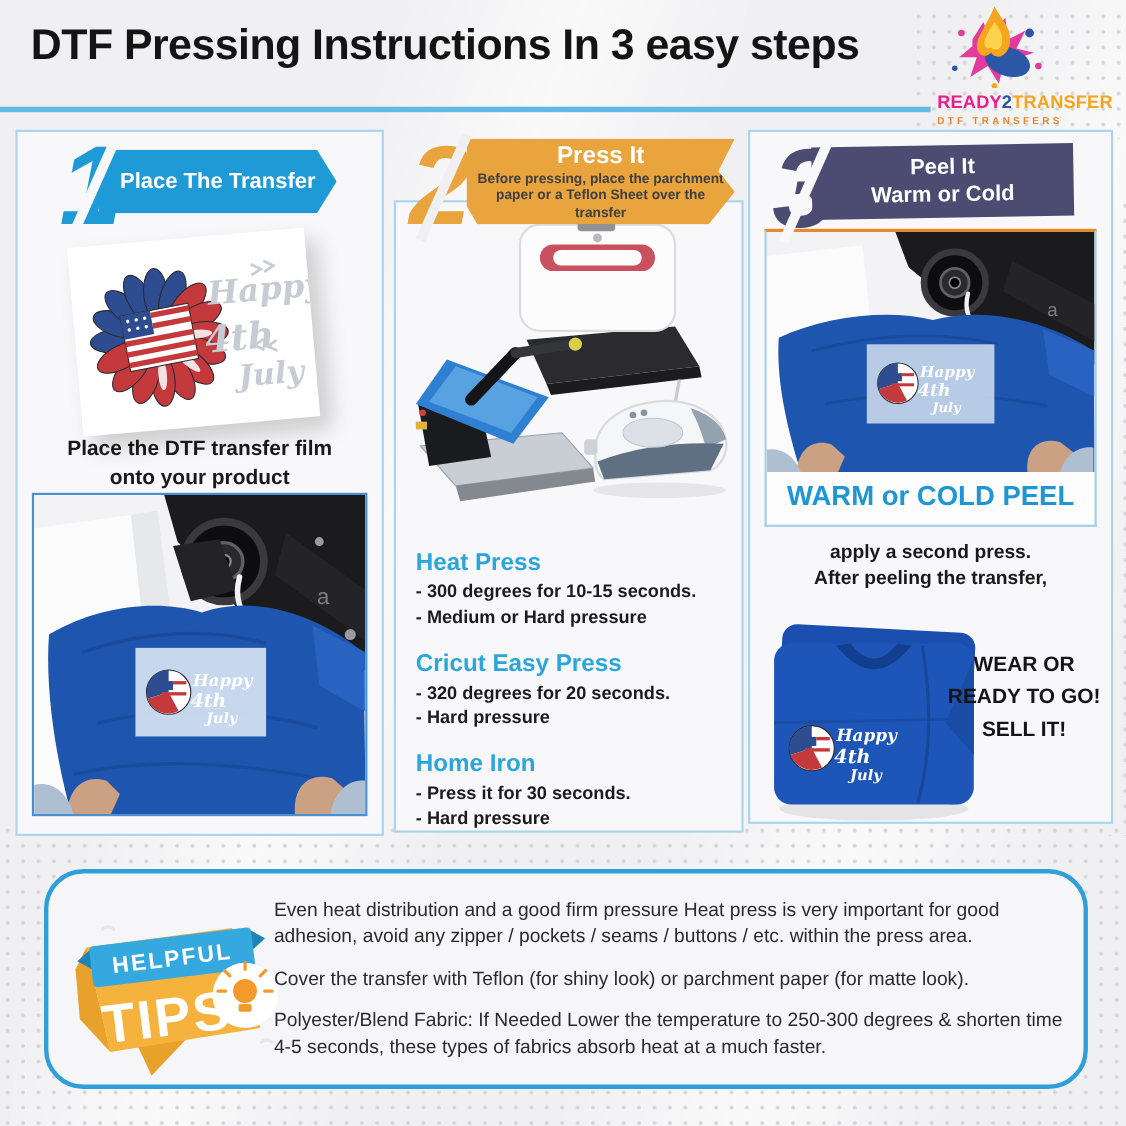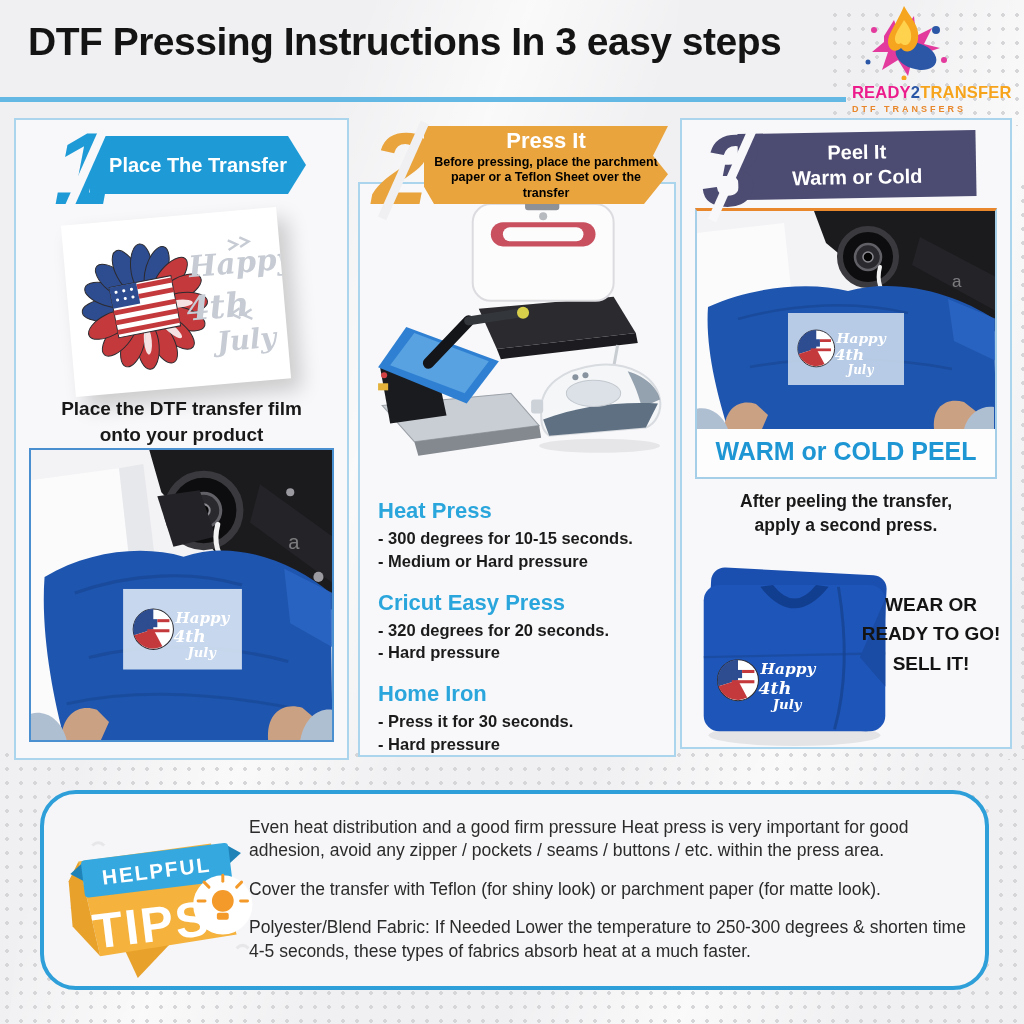--- a/index.html
+++ b/index.html
@@ -15,21 +15,21 @@
   #brand .p{color:#EC1C8D;} #brand .b{color:#2B56A5;} #brand .o{color:#F7A41D;}
   #brand-sub{font-size:9px;font-weight:700;letter-spacing:3px;color:#E8872B;margin-top:3px;}
   
   .col{position:absolute;background:#F8F8FA;border:2px solid #ABD5EC;z-index:1;}
   .num{position:absolute;font-size:102px;font-weight:800;font-style:italic;line-height:.9;z-index:4;letter-spacing:-4px;}
   .num .slash{position:absolute;width:9px;height:114%;top:-7%;left:52%;transform:rotate(24deg);}
   .banner{position:absolute;z-index:3;display:flex;flex-direction:column;align-items:center;justify-content:center;color:#fff;font-weight:800;text-align:center;}
   .banner1{background:#1E9BD7;clip-path:polygon(0 0,calc(100% - 18px) 0,100% 50%,calc(100% - 18px) 100%,0 100%);font-size:20px;}
   .banner2{background:#E9A43E;clip-path:polygon(0 0,100% 0,calc(100% - 15px) 38%,100% 62%,calc(100% - 24px) 100%,10px 100%,0 78%);}
   .banner2 .t{font-size:22px;line-height:1.1;}
-  .banner2 .s{font-size:12.5px;line-height:1.22;color:#000000;font-weight:800;width:92%;margin-top:2px;}
+  .banner2 .s{font-size:12.5px;line-height:1.22;color:#404040;font-weight:800;width:92%;margin-top:2px;}
   .banner3{background:#4C4B72;font-size:20px;line-height:1.25;transform:rotate(-1deg);}
   .film{position:absolute;background:#fff;transform:rotate(-5deg);box-shadow:10px 12px 20px rgba(0,0,0,.18);z-index:2;}
   .caption{position:absolute;width:100%;text-align:center;font-weight:700;color:#191919;line-height:1.35;}
   .photo{position:absolute;border:2px solid #4A8FD0;overflow:hidden;background:#F3F3F5;}
   .frame3{position:absolute;border:2px solid #A5CFE8;background:#FDFDFE;overflow:hidden;}
   .peel{position:absolute;width:100%;text-align:center;font-size:25px;font-weight:800;color:#1E96D4;}
   .sec-title{font-size:22px;font-weight:800;color:#2AA6DC;margin:0 0 3px 0;}
   .sec-li{font-size:16.5px;font-weight:800;color:#1b1b1b;line-height:1.38;}
   .sec{margin-bottom:17px;}
   #ready{position:absolute;text-align:center;font-size:19px;font-weight:800;color:#141414;line-height:1.55;}
@@ -271,22 +271,22 @@
         </g>
         <path d="M28,218 C30,196 44,188 60,193 L72,204 L66,218 Z" fill="#CBA184"></path>
         <path d="M0,218 L0,198 C12,195 26,202 32,218 Z" fill="#AFBFD2"></path>
         <path d="M238,218 C236,196 250,186 268,191 L282,202 L276,218 Z" fill="#CBA184"></path>
         <path d="M298,218 L298,196 C286,194 272,202 268,218 Z" fill="#AFBFD2"></path>
       </svg>
       <div class="peel" style="top:226px;">WARM or COLD PEEL</div>
     </div>
 
     <div class="caption" style="top:370px;font-size:17.5px;">
+      <div>apply a second press.</div>
       <div>After peeling the transfer,</div>
-      <div>apply a second press.</div>
     </div>
 
     <svg width="205" height="210" viewBox="0 0 210 215" style="position:absolute;left:10px;top:418px;">
       <ellipse cx="105" cy="202" rx="88" ry="11" fill="#000000" opacity=".08"></ellipse>
       <rect x="16" y="34" width="180" height="160" rx="14" transform="rotate(3 106 114)" fill="#1A4FB0"></rect>
       <rect x="12" y="48" width="186" height="150" rx="16" fill="#1E55B8"></rect>
       <path d="M70,50 Q105,94 140,50 L127,48 Q105,76 83,48 Z" fill="#123E8F"></path>
       <path d="M150,50 C160,110 156,160 146,196" stroke="#16428C" stroke-width="3" fill="none" opacity=".7"></path>
       <path d="M12,122 L198,118" stroke="#16428C" stroke-width="2.5" opacity=".45"></path>
       <polygon points="198,62 172,122 198,152" fill="#1A4CA6"></polygon>

